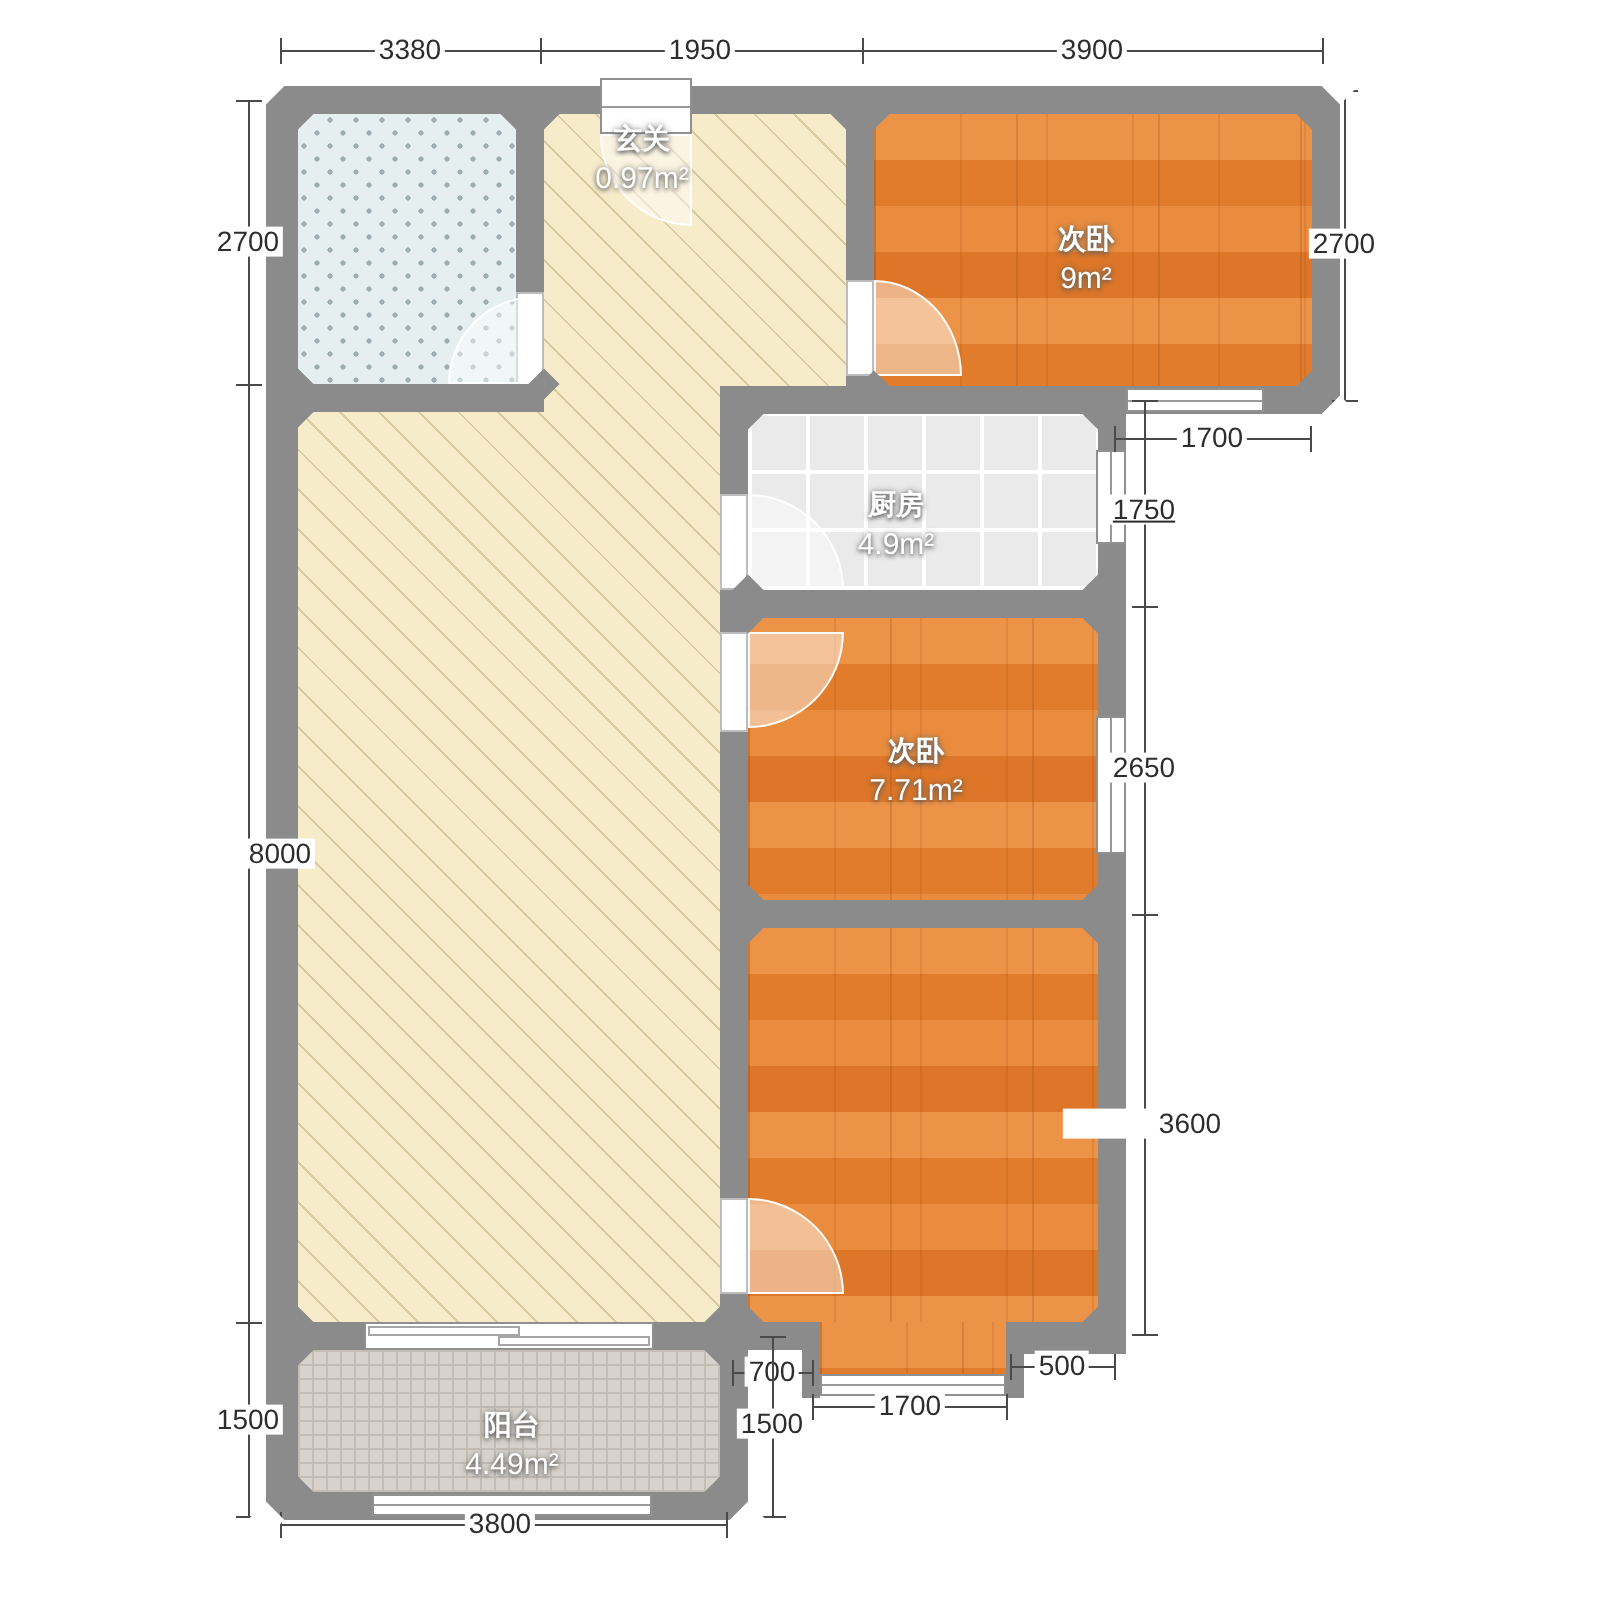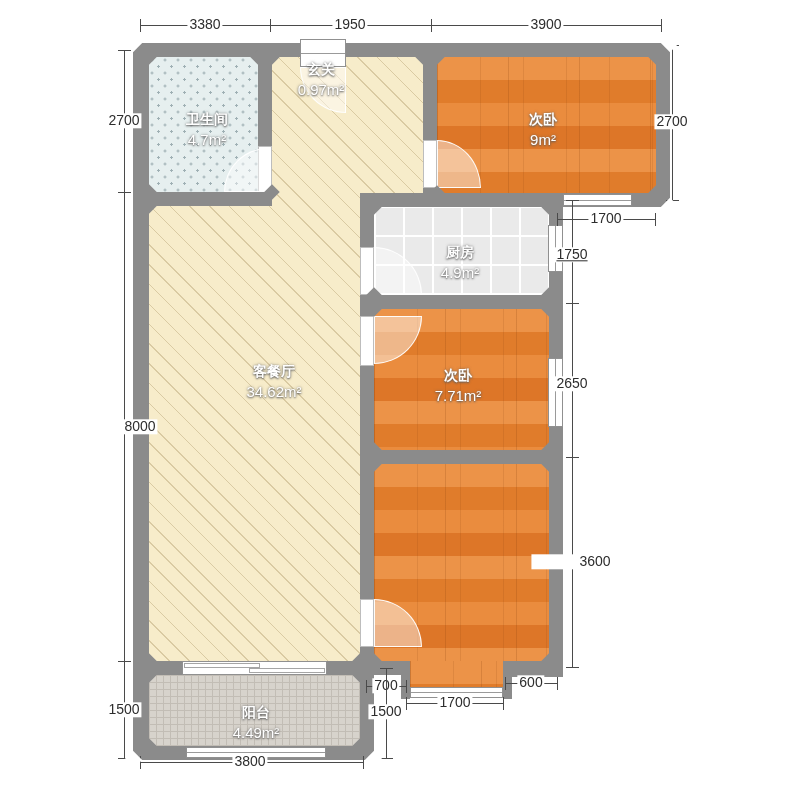--- a/index.html
+++ b/index.html
@@ -105,43 +105,35 @@
   <div class="swing" style="left:374px;top:316px;width:48px;height:48px;border-bottom-right-radius:100%;"></div>
 
   <div class="jamb" style="left:360px;top:599px;width:14px;height:48px;"></div>
   <div class="swing" style="left:374px;top:599px;width:48px;height:48px;border-top-right-radius:100%;"></div>
 
   <div class="window" style="left:182px;top:661px;width:145px;height:14px;">
     <div style="position:absolute;left:1px;top:1px;width:76px;height:5px;border:1px solid #a5a5a5;box-sizing:border-box;"></div>
     <div style="position:absolute;left:66px;top:6px;width:76px;height:5px;border:1px solid #a5a5a5;box-sizing:border-box;"></div>
   </div>
 
-  <div class="room-label" style="left:207px;top:130px;">
-    <div class="rname">卫生间</div>
-    <div class="rarea">4.7m²</div>
-  </div>
   <div class="room-label" style="left:321px;top:80px;">
     <div class="rname">玄关</div>
     <div class="rarea">0.97m²</div>
   </div>
   <div class="room-label" style="left:543px;top:130px;">
     <div class="rname">次卧</div>
     <div class="rarea">9m²</div>
   </div>
-  <div class="room-label" style="left:460px;top:263px;text-align:center;">
+  <div class="room-label" style="left:448px;top:263px;text-align:center;">
     <div class="rname">厨房</div>
     <div class="rarea">4.9m²</div>
   </div>
   <div class="room-label" style="left:458px;top:386px;">
     <div class="rname">次卧</div>
     <div class="rarea">7.71m²</div>
-  </div>
-  <div class="room-label" style="left:274px;top:382px;">
-    <div class="rname">客餐厅</div>
-    <div class="rarea">34.62m²</div>
   </div>
   <div class="room-label" style="left:256px;top:707px;margin-top:16px;">
     <div class="rname">阳台</div>
     <div class="rarea">4.49m²</div>
   </div>
 
 <div class="dim-line" style="left: 140px; top: 25px; width: 130px; height: 1px;"></div>
     <div class="dim-tick" style="left: 140px; top: 19px; width: 1px; height: 13px;"></div>
     <div class="dim-tick" style="left: 270px; top: 19px; width: 1px; height: 13px;"></div>
     <div class="dim-label" style="left: 205px; top: 25px;">3380</div>
@@ -189,21 +181,21 @@
     <div class="dim-tick" style="left: 366px; top: 680px; width: 1px; height: 13px;"></div>
     <div class="dim-tick" style="left: 406px; top: 680px; width: 1px; height: 13px;"></div>
     <div class="dim-label" style="left: 386px; top: 686px;">700</div>
     <div class="dim-line" style="left: 406px; top: 703px; width: 97px; height: 1px;"></div>
     <div class="dim-tick" style="left: 406px; top: 697px; width: 1px; height: 13px;"></div>
     <div class="dim-tick" style="left: 503px; top: 697px; width: 1px; height: 13px;"></div>
     <div class="dim-label" style="left: 455px; top: 703px;">1700</div>
     <div class="dim-line" style="left: 505px; top: 683px; width: 52px; height: 1px;"></div>
     <div class="dim-tick" style="left: 505px; top: 677px; width: 1px; height: 13px;"></div>
     <div class="dim-tick" style="left: 557px; top: 677px; width: 1px; height: 13px;"></div>
-    <div class="dim-label" style="left: 531px; top: 683px;">600</div>
+    <div class="dim-label" style="left: 531px; top: 683px;">500</div>
     <div class="dim-line" style="left: 386px; top: 668px; width: 1px; height: 90px;"></div>
     <div class="dim-tick" style="left: 380px; top: 668px; width: 13px; height: 1px;"></div>
     <div class="dim-tick" style="left: 380px; top: 758px; width: 13px; height: 1px;"></div>
     <div class="dim-label" style="left: 386px; top: 712px;">1500</div>
     <div class="dim-line" style="left: 140px; top: 762px; width: 223px; height: 1px;"></div>
     <div class="dim-tick" style="left: 140px; top: 756px; width: 1px; height: 13px;"></div>
     <div class="dim-tick" style="left: 363px; top: 756px; width: 1px; height: 13px;"></div>
     <div class="dim-label" style="left: 250px; top: 762px;">3800</div>
     <div class="bevel" style="left: 149px; top: 57px;"></div>
     <div class="bevel" style="left: 258px; top: 57px;"></div>

